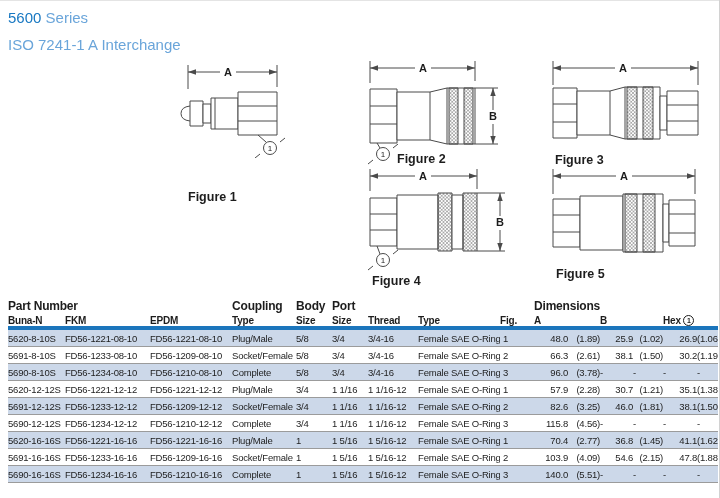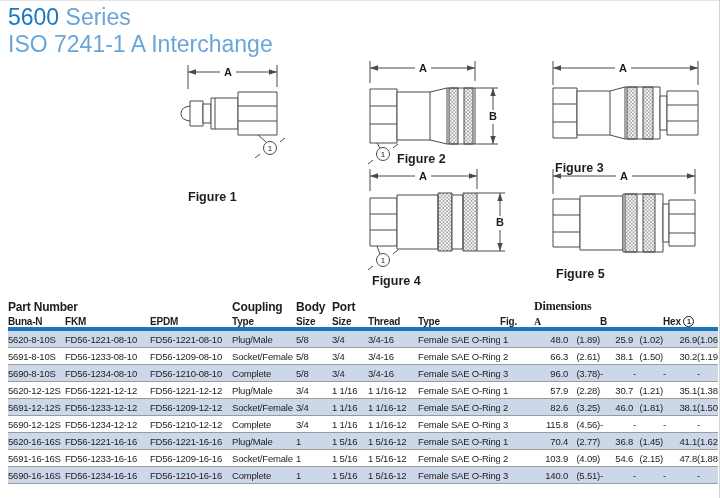--- a/index.html
+++ b/index.html
@@ -1,41 +1,41 @@
 <!DOCTYPE html>
 <html><head>
 <meta charset="utf-8">
 <style>
   html,body{margin:0;padding:0;background:#fff;}
   .page{position:relative;width:720px;height:498px;background:#fff;overflow:hidden;
         font-family:"Liberation Sans","DejaVu Sans",sans-serif;color:#222;
         box-shadow:inset -1px 0 0 #d2d2d2, inset 0 1px 0 #e4e4e4;}
   
-  .title{position:absolute;left:8px;top:4px;font-size:23px;line-height:27px;font-weight:400;}
+  .title{position:absolute;left:8px;top:4px;font-size:15px;line-height:27px;font-weight:400;}
   .t-strong{color:#1878c2;}
   .t-light{color:#6aa5da;}
   
   .fig{position:absolute;}
   .fig svg{display:block;}
   .figlabel{position:absolute;font-weight:bold;font-size:12.5px;color:#1d1d1d;white-space:nowrap;}
   .drawing line,.drawing path,.drawing rect,.drawing circle{vector-effect:non-scaling-stroke;}
   
   .tbl-title{position:absolute;left:8px;top:282px;font-size:13.5px;font-weight:bold;color:#1b75bc;white-space:nowrap;}
   table.dims{position:absolute;left:8px;top:299px;width:710px;border-collapse:collapse;table-layout:fixed;
              font-size:9.5px;color:#1d1d1d;letter-spacing:-0.2px;}
   table.dims td{padding:0;white-space:nowrap;overflow:hidden;vertical-align:bottom;}
   tr.hr1 td{font-weight:bold;font-size:12px;height:12px;}
   tr.hr2 td{font-weight:bold;font-size:10px;height:13px;border-bottom:4px solid #1b75bc;}
   tr.hr3 td{font-weight:bold;font-size:10px;height:13px;border-bottom:1px solid #4d4d4d;text-align:center;vertical-align:middle;}
   tbody.rows td{height:16px;border-bottom:1px solid #9b9b9b;vertical-align:middle;}
   tbody.rows tr.shaded{background:#ccd8e9;}
   .c-r{text-align:right;}
   .pl2{padding-left:2px;}
   .pl3{padding-left:3px!important;}
-  .pl12{padding-left:12px!important;font-family:Liberation Serif, serif;}
+  .pl12{padding-left:12px!important;}
   .pr3{padding-right:3px;}
   td.dash{text-align:left;padding-left:12px;}
   .fnote{display:inline-block;width:9px;height:9px;border:1px solid #1d1d1d;border-radius:50%;
          font-size:7px;line-height:9px;text-align:center;font-weight:bold;vertical-align:1px;letter-spacing:0;}
 </style>
 </head>
 <body>
 
 <div class="page">
 
@@ -120,21 +120,21 @@
         <path d="M75,33 L90,29 M75,77 L90,81"></path>
         <rect x="90" y="29" width="35" height="52" fill="#fff"></rect>
         <rect x="92" y="29" width="10" height="52" fill="url(#kn3)"></rect>
         <rect x="108" y="29" width="10" height="52" fill="url(#kn3)"></rect>
         <rect x="125" y="38" width="7" height="34" fill="#fff"></rect>
         <rect x="132" y="33" width="31" height="44" fill="#fff"></rect>
         <path d="M132,47 H163 M132,63 H163"></path>
       </g>
       <text x="88" y="14" text-anchor="middle" font-size="11" font-weight="bold" fill="#1d1d1d">A</text>
     </svg>
-    <span class="figlabel" style="left:20px;top:95px;margin-top:8px;">Figure 3</span>
+    <span class="figlabel" style="left:20px;top:95px;">Figure 3</span>
   </div>
 
   <div class="fig" style="left:335px;top:166px;width:195px;height:114px;">
     <svg class="drawing" width="195" height="106" viewBox="0 0 195 106">
       <defs>
           <pattern id="kn4" width="3.5" height="3.5" patternUnits="userSpaceOnUse">
             <path d="M0,3.5 L3.5,0 M0,0 L3.5,3.5" stroke="#666" stroke-width="0.5"></path>
           </pattern>
         </defs>
       <g stroke="#4a4a4a" stroke-width="1" fill="none">

